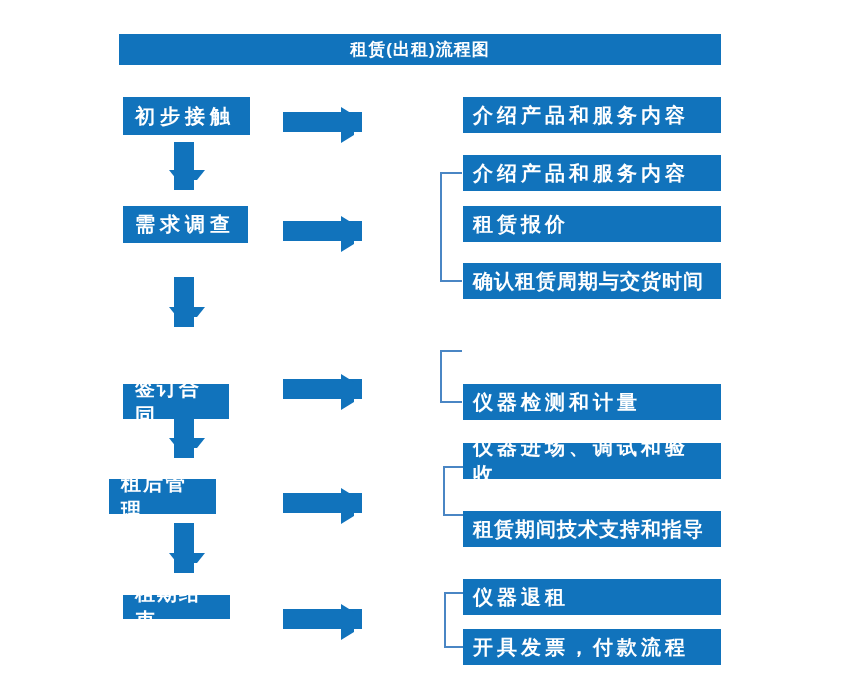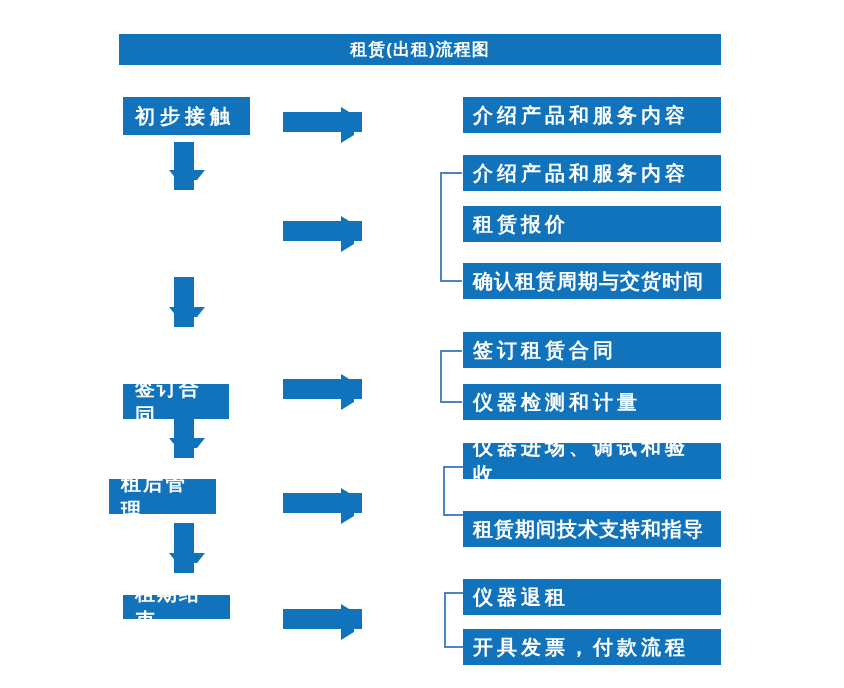--- a/index.html
+++ b/index.html
@@ -61,20 +61,21 @@
   }
 </style>
 </head>
 <body>
 
 <div class="canvas">
 
   <div class="title-bar">租赁(出租)流程图</div>
 
   <div class="box box-left wide" style="left:103px;top:77px;width:127px;height:38px">初步接触</div>
+  <div class="box box-left wide" style="left:103px;top:186px;width:125px;height:37px">需求调查</div>
   <div class="box box-left" style="left:103px;top:364px;width:106px;height:35px">签订合同</div>
   <div class="box box-left" style="left:89px;top:459px;width:107px;height:35px">租后管理</div>
   <div class="box box-left" style="left:103px;top:575px;width:107px;height:24px">租期结束</div>
 
   <div class="v-arrow" style="top:122px;height:58px">
     <span class="shaft"></span>
     <span class="head"></span>
   </div>
   <div class="v-arrow" style="top:257px;height:60px">
     <span class="shaft"></span>
@@ -112,20 +113,19 @@
 
   <div class="bracket" style="left:420px;top:152px;height:110px"></div>
   <div class="bracket" style="left:420px;top:330px;height:53px"></div>
   <div class="bracket" style="left:423px;top:446px;height:50px"></div>
   <div class="bracket" style="left:424px;top:572px;height:56px"></div>
 
   <div class="box box-right" style="top:77px">介绍产品和服务内容</div>
   <div class="box box-right" style="top:135px">介绍产品和服务内容</div>
   <div class="box box-right" style="top:186px">租赁报价</div>
   <div class="box box-right tight" style="top:243px">确认租赁周期与交货时间</div>
-  <div class="box box-right" style="top:312px">签订租赁合同</div>
   <div class="box box-right" style="top:364px">仪器检测和计量</div>
   <div class="box box-right" style="top:423px">仪器进场、调试和验收</div>
   <div class="box box-right tight" style="top:491px">租赁期间技术支持和指导</div>
   <div class="box box-right" style="top:559px">仪器退租</div>
   <div class="box box-right" style="top:609px">开具发票，付款流程</div>
 
 </div>
 
 </body></html>

